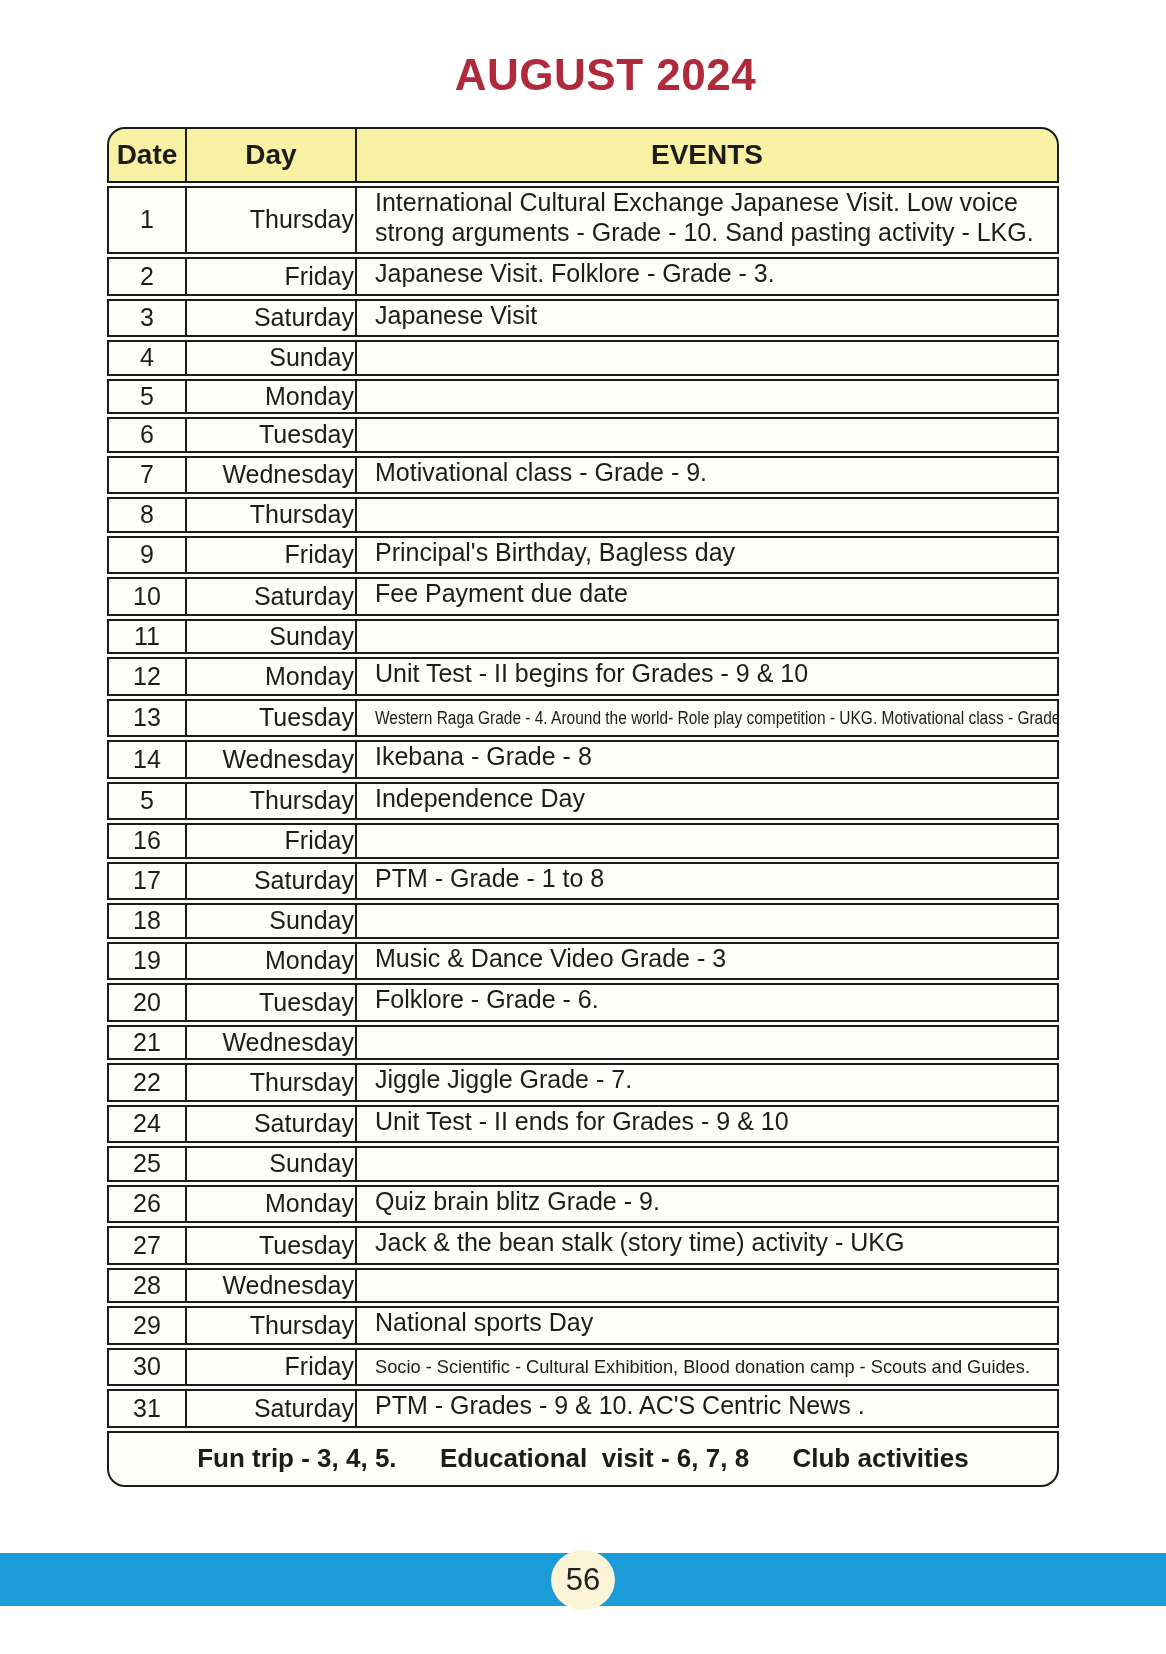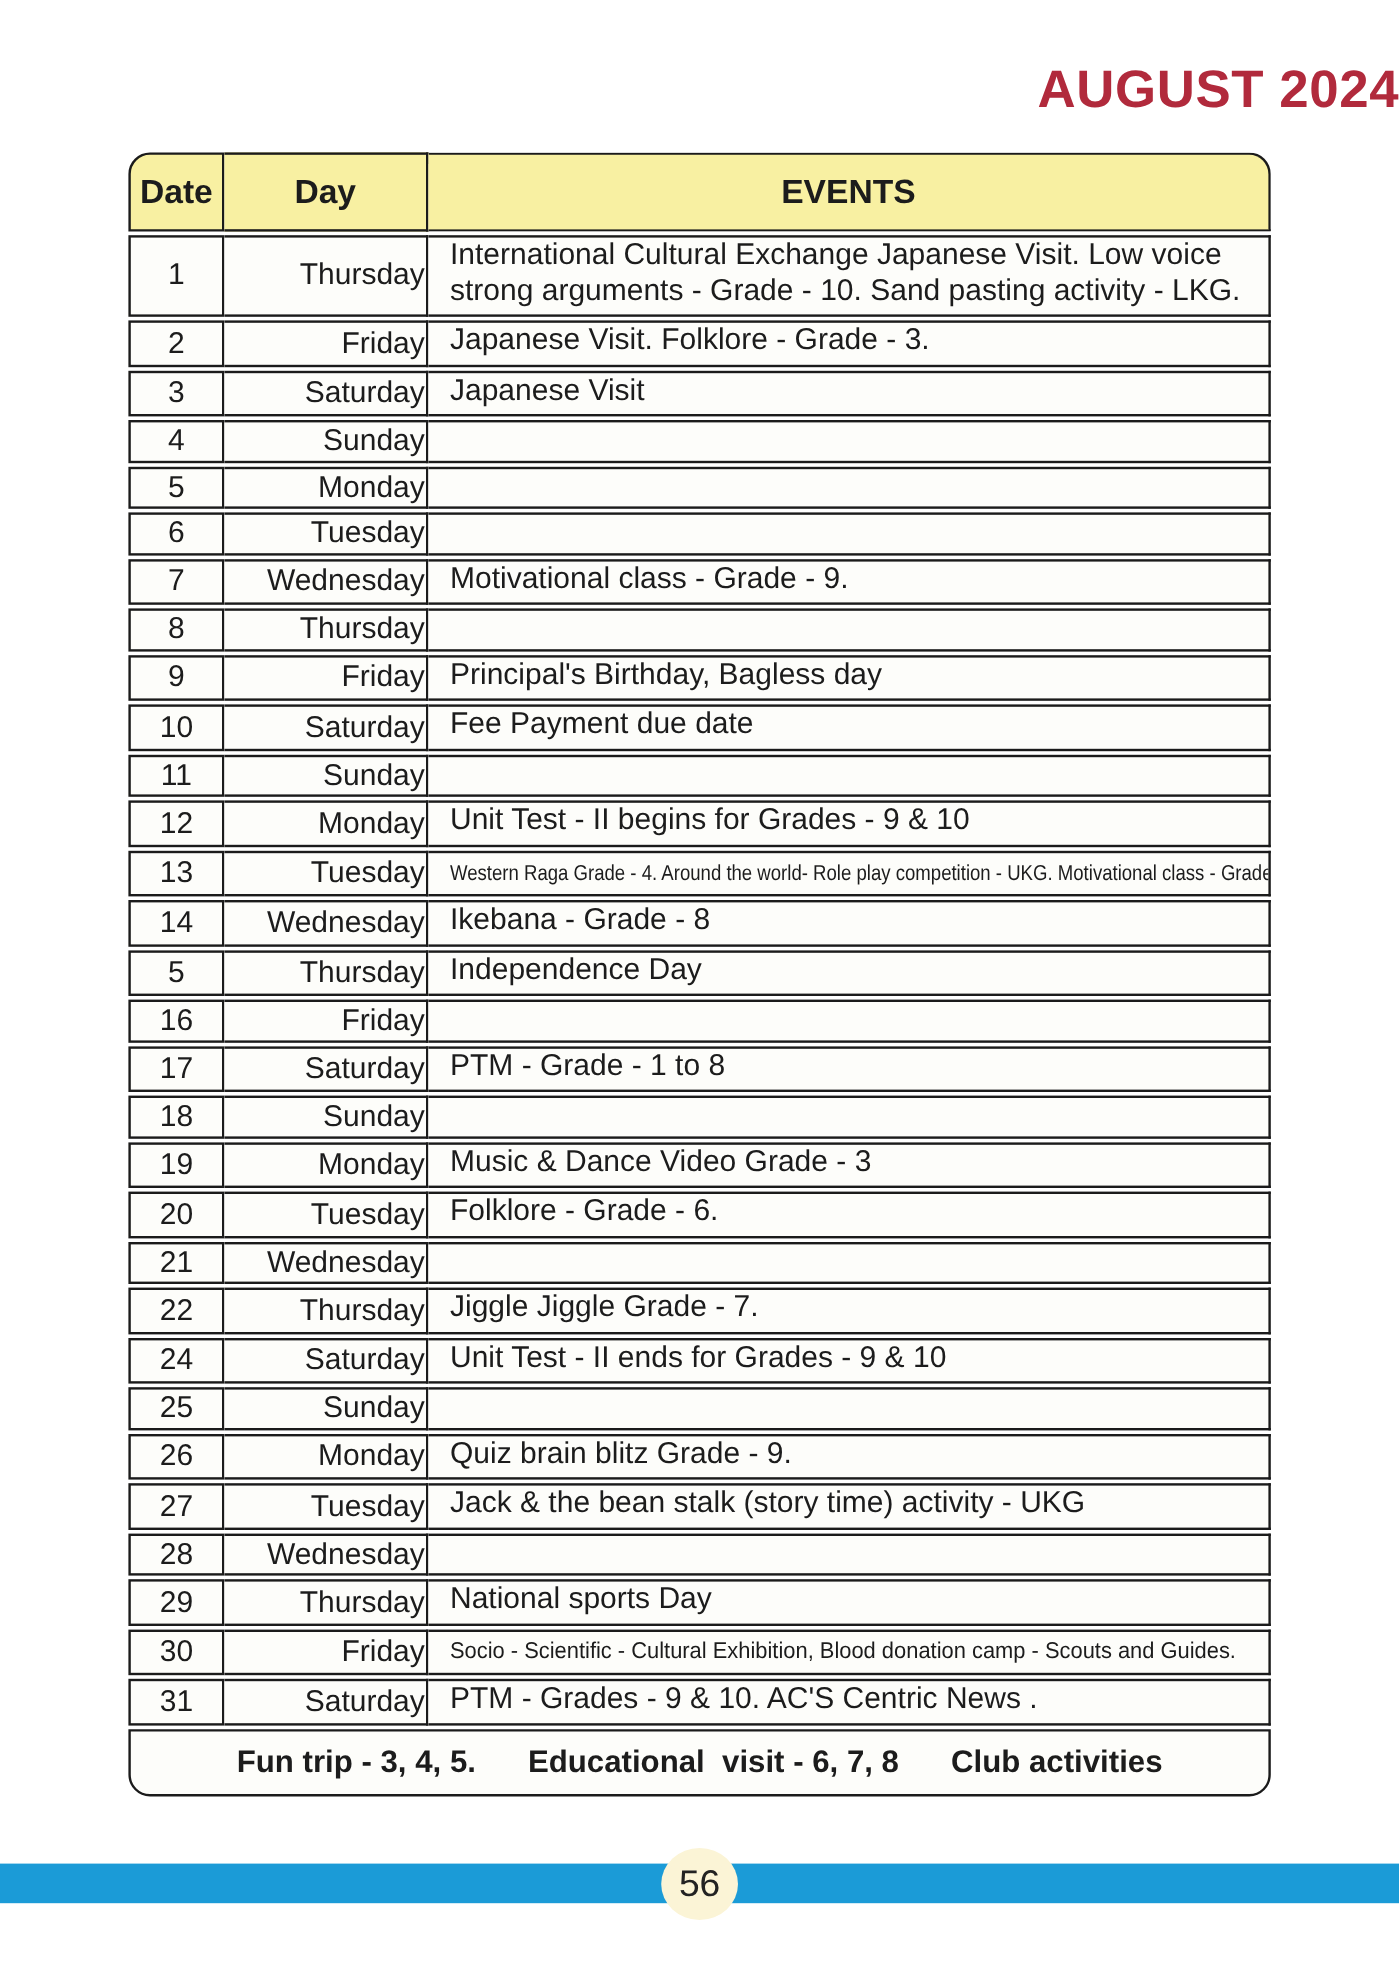--- a/index.html
+++ b/index.html
@@ -7,21 +7,21 @@
     width:1166px;height:1654px;
     background:#ffffff;
     font-family:"Liberation Sans", sans-serif;
     position:relative;
     overflow:hidden;
   }
   .page{position:absolute;inset:0;}
   .title{
     margin:0;
     padding-top:50px;
-    text-align:right;
+    text-align:center;
     font-size:44px;
     font-weight:700;
     letter-spacing:0.5px;
     color:var(--title-color,#B12A3C);
     padding-left:45px;
   }
   table.cal{
     margin:24px auto 0 auto;
     width:952px;
     border-collapse:separate;
@@ -32,21 +32,21 @@
     border:2px solid var(--border-color,#1b1b1b);
     background:#fdfdfa;
     color:#1c1c1c;
     box-sizing:border-box;
   }
   .cal th + th,.cal td + td{border-left:none;}
   .cal thead th{
     background:var(--header-bg,#F8F0A2);
     font-size:28px;
     font-weight:700;
-    height:66px;
+    height:56px;
     text-align:center;
   }
   .cal thead th:first-child{border-radius:18px 0 0 0;}
   .cal thead th:last-child{border-radius:0 18px 0 0;}
   col.c1{width:80px;}
   col.c2{width:170px;}
   col.c3{width:702px;}
   .cal tbody td{
     height:34px;
     font-size:25px;
@@ -75,21 +75,21 @@
     text-align:center;
     font-size:26px;
     font-weight:700;
     white-space:pre;
     border-radius:0 0 18px 18px;
   }
   .bottom-bar{
     position:absolute;
     left:0;right:0;
     top:1553px;
-    height:33px;
+    height:53px;
     background:var(--bar-color,#1B9BD7);
   }
   .page-badge{
     position:absolute;
     left:50%;top:50%;
     transform:translate(-50%,-50%);
     width:64px;height:60px;
     background:var(--badge-bg,#FBF4D6);
     border-radius:50%;
     display:flex;align-items:center;justify-content:center;

